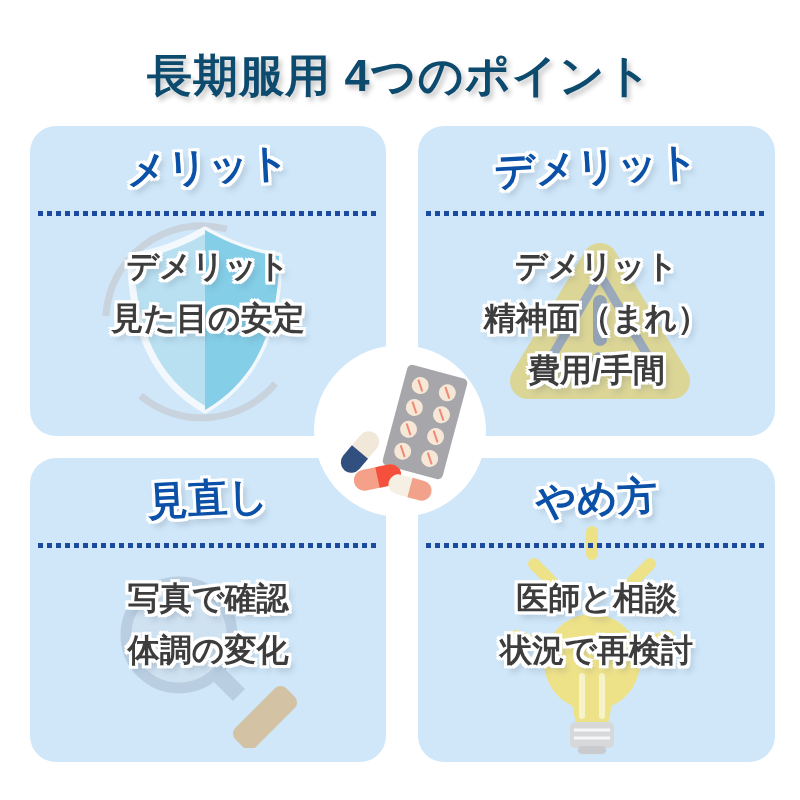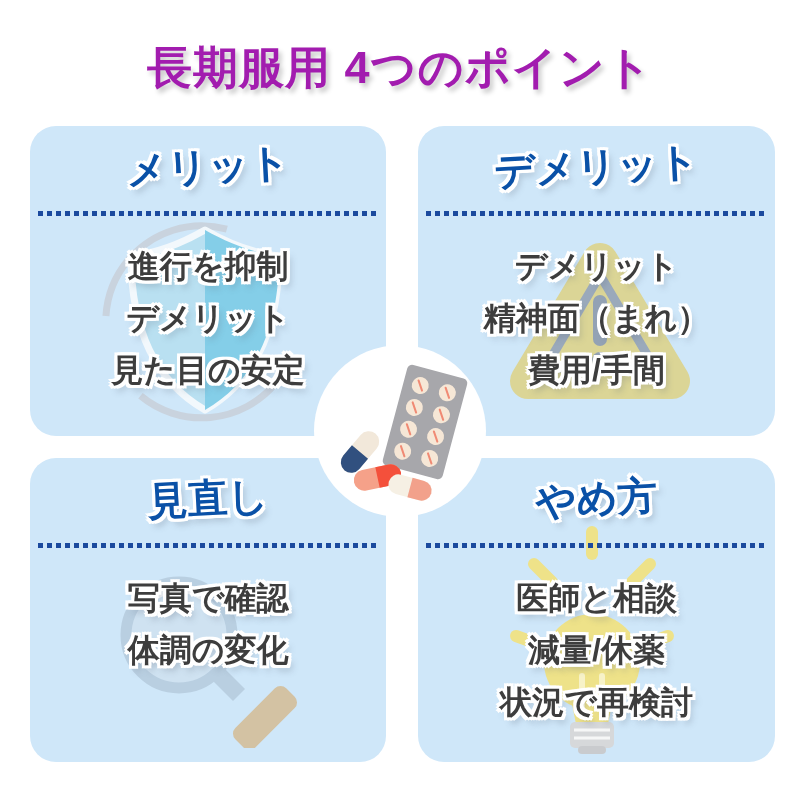--- a/index.html
+++ b/index.html
@@ -1,22 +1,22 @@
 <!DOCTYPE html>
 <html><head>
 <meta charset="utf-8">
 <style>
   html,body{margin:0;padding:0;}
   body{
     width:800px;height:800px;position:relative;background:#ffffff;
     font-family:"Liberation Sans","DejaVu Sans",sans-serif;overflow:hidden;
   }
   .title{
-    position:absolute;top:30px;left:0;right:0;margin:8px;text-align:center;
-    font-size:45px;font-weight:700;color:#a21caf;letter-spacing:1px;
+    position:absolute;top:30px;left:0;right:0;margin:16px;text-align:center;
+    font-size:45px;font-weight:700;color:#0c4a6e;letter-spacing:1px;
     text-shadow:3px 4px 5px rgba(0,0,0,0.22);
   }
   .card{
     position:absolute;background:#cfe7f9;border-radius:26px;overflow:hidden;
   }
   .card.tl{left:30px;top:126px;width:356px;height:310px;}
   .card.tr{left:418px;top:126px;width:357px;height:310px;}
   .card.bl{left:30px;top:458px;width:356px;height:304px;}
   .card.br{left:418px;top:458px;width:357px;height:304px;}
   .card svg.bg-icon{position:absolute;z-index:0;}
@@ -55,21 +55,20 @@
     <circle cx="0" cy="5" r="96" fill="none" stroke="#c9d3de" stroke-width="7" stroke-dasharray="150 90 170 193" transform="rotate(40)"></circle>
     <path d="M0,-88 C28,-72 55,-64 74,-62 C74,8 52,62 0,92 C-52,62 -74,8 -74,-62 C-55,-64 -28,-72 0,-88 Z" fill="#b9e0f1" stroke="#f2f8fc" stroke-width="7" stroke-linejoin="round"></path>
     <clipPath id="shr">
         <rect x="0" y="-100" width="90" height="200"></rect>
       </clipPath>
     <path d="M0,-88 C28,-72 55,-64 74,-62 C74,8 52,62 0,92 C-52,62 -74,8 -74,-62 C-55,-64 -28,-72 0,-88 Z" fill="#84cee8" clip-path="url(#shr)"></path>
   </svg>
   <div class="heading outline">メリット</div>
   <div class="dots"></div>
   <div class="items">
-    <div class="item outline">進行を抑制</div>
     <div class="item outline">デメリット</div>
     <div class="item outline">見た目の安定</div>
   </div>
 </section>
 
 <section class="card tr">
   <svg class="bg-icon" style="left:77px;top:102px;" width="210" height="190" viewBox="-105 -95 210 190">
     <path d="M0,-62 L72,58 L-72,58 Z" fill="#dbd596" stroke="#dbd596" stroke-width="36" stroke-linejoin="round"></path>
     <path d="M0,-48 L55,45 L-55,45 Z" fill="none" stroke="#9aa9bb" stroke-width="9" stroke-linejoin="round"></path>
     <line x1="0" y1="-21" x2="0" y2="16" stroke="#93a2b4" stroke-width="14" stroke-linecap="round"></line>
@@ -118,21 +117,20 @@
     </g>
     <rect x="102" y="204" width="44" height="26" rx="5" fill="#d6d8da"></rect>
     <line x1="106" y1="212" x2="142" y2="212" stroke="#ffffff" stroke-width="3" opacity="0.8"></line>
     <line x1="106" y1="220" x2="142" y2="220" stroke="#ffffff" stroke-width="3" opacity="0.8"></line>
     <rect x="110" y="228" width="28" height="8" rx="4" fill="#c9cbce"></rect>
   </svg>
   <div class="heading outline">やめ方</div>
   <div class="dots"></div>
   <div class="items">
     <div class="item outline">医師と相談</div>
-    <div class="item outline">減量/休薬</div>
     <div class="item outline">状況で再検討</div>
   </div>
 </section>
 
 <div class="center-circle">
   <svg width="172" height="172" viewBox="0 0 172 172">
 
     <g transform="translate(111,77) rotate(15)">
       <rect x="-31" y="-52" width="62" height="104" rx="5" fill="#a7a7ab"></rect>
       <g fill="#f6e7d6">

